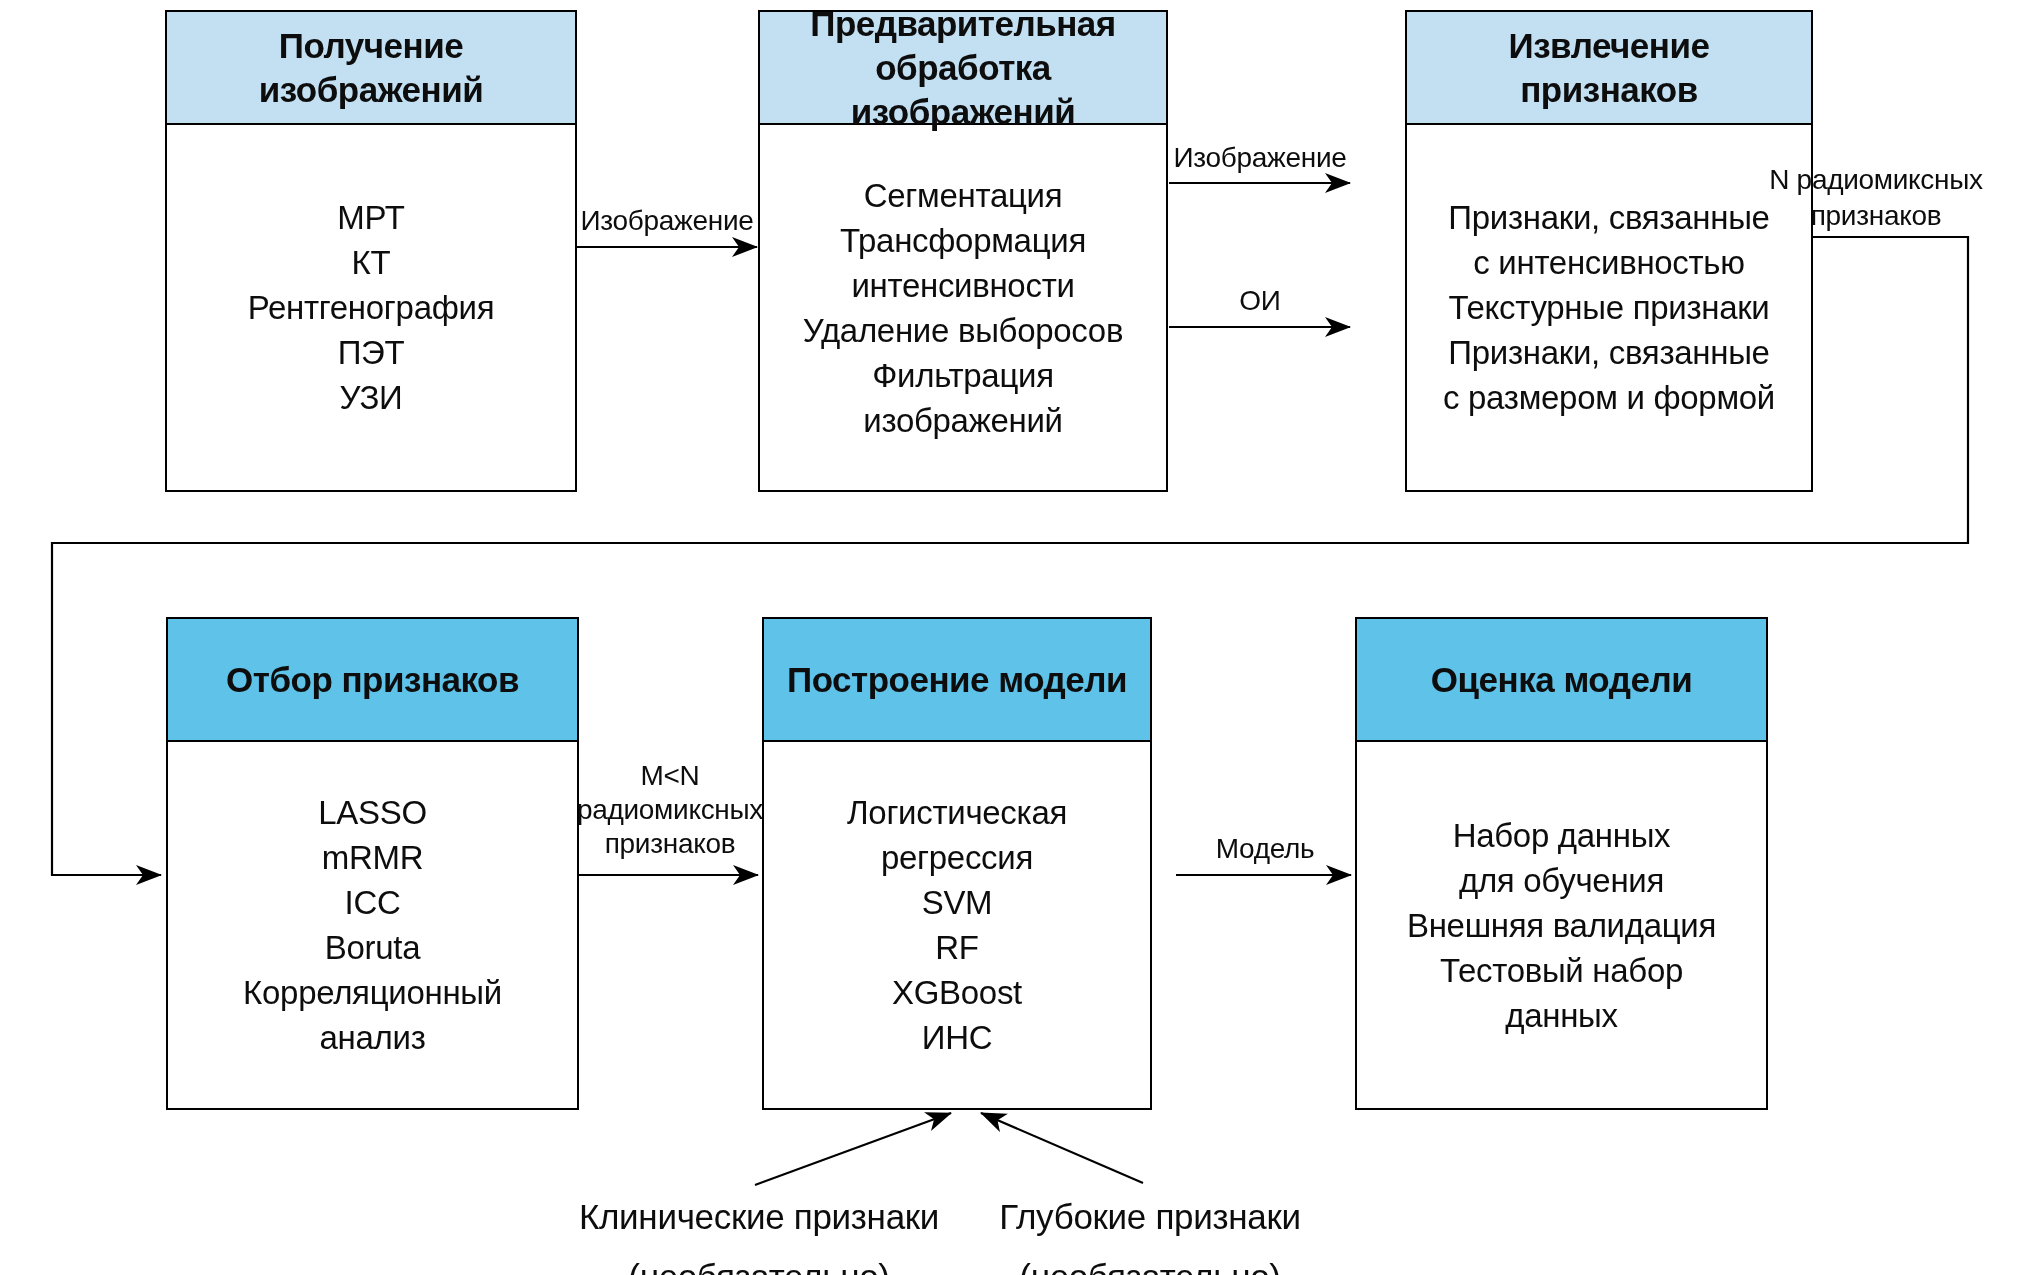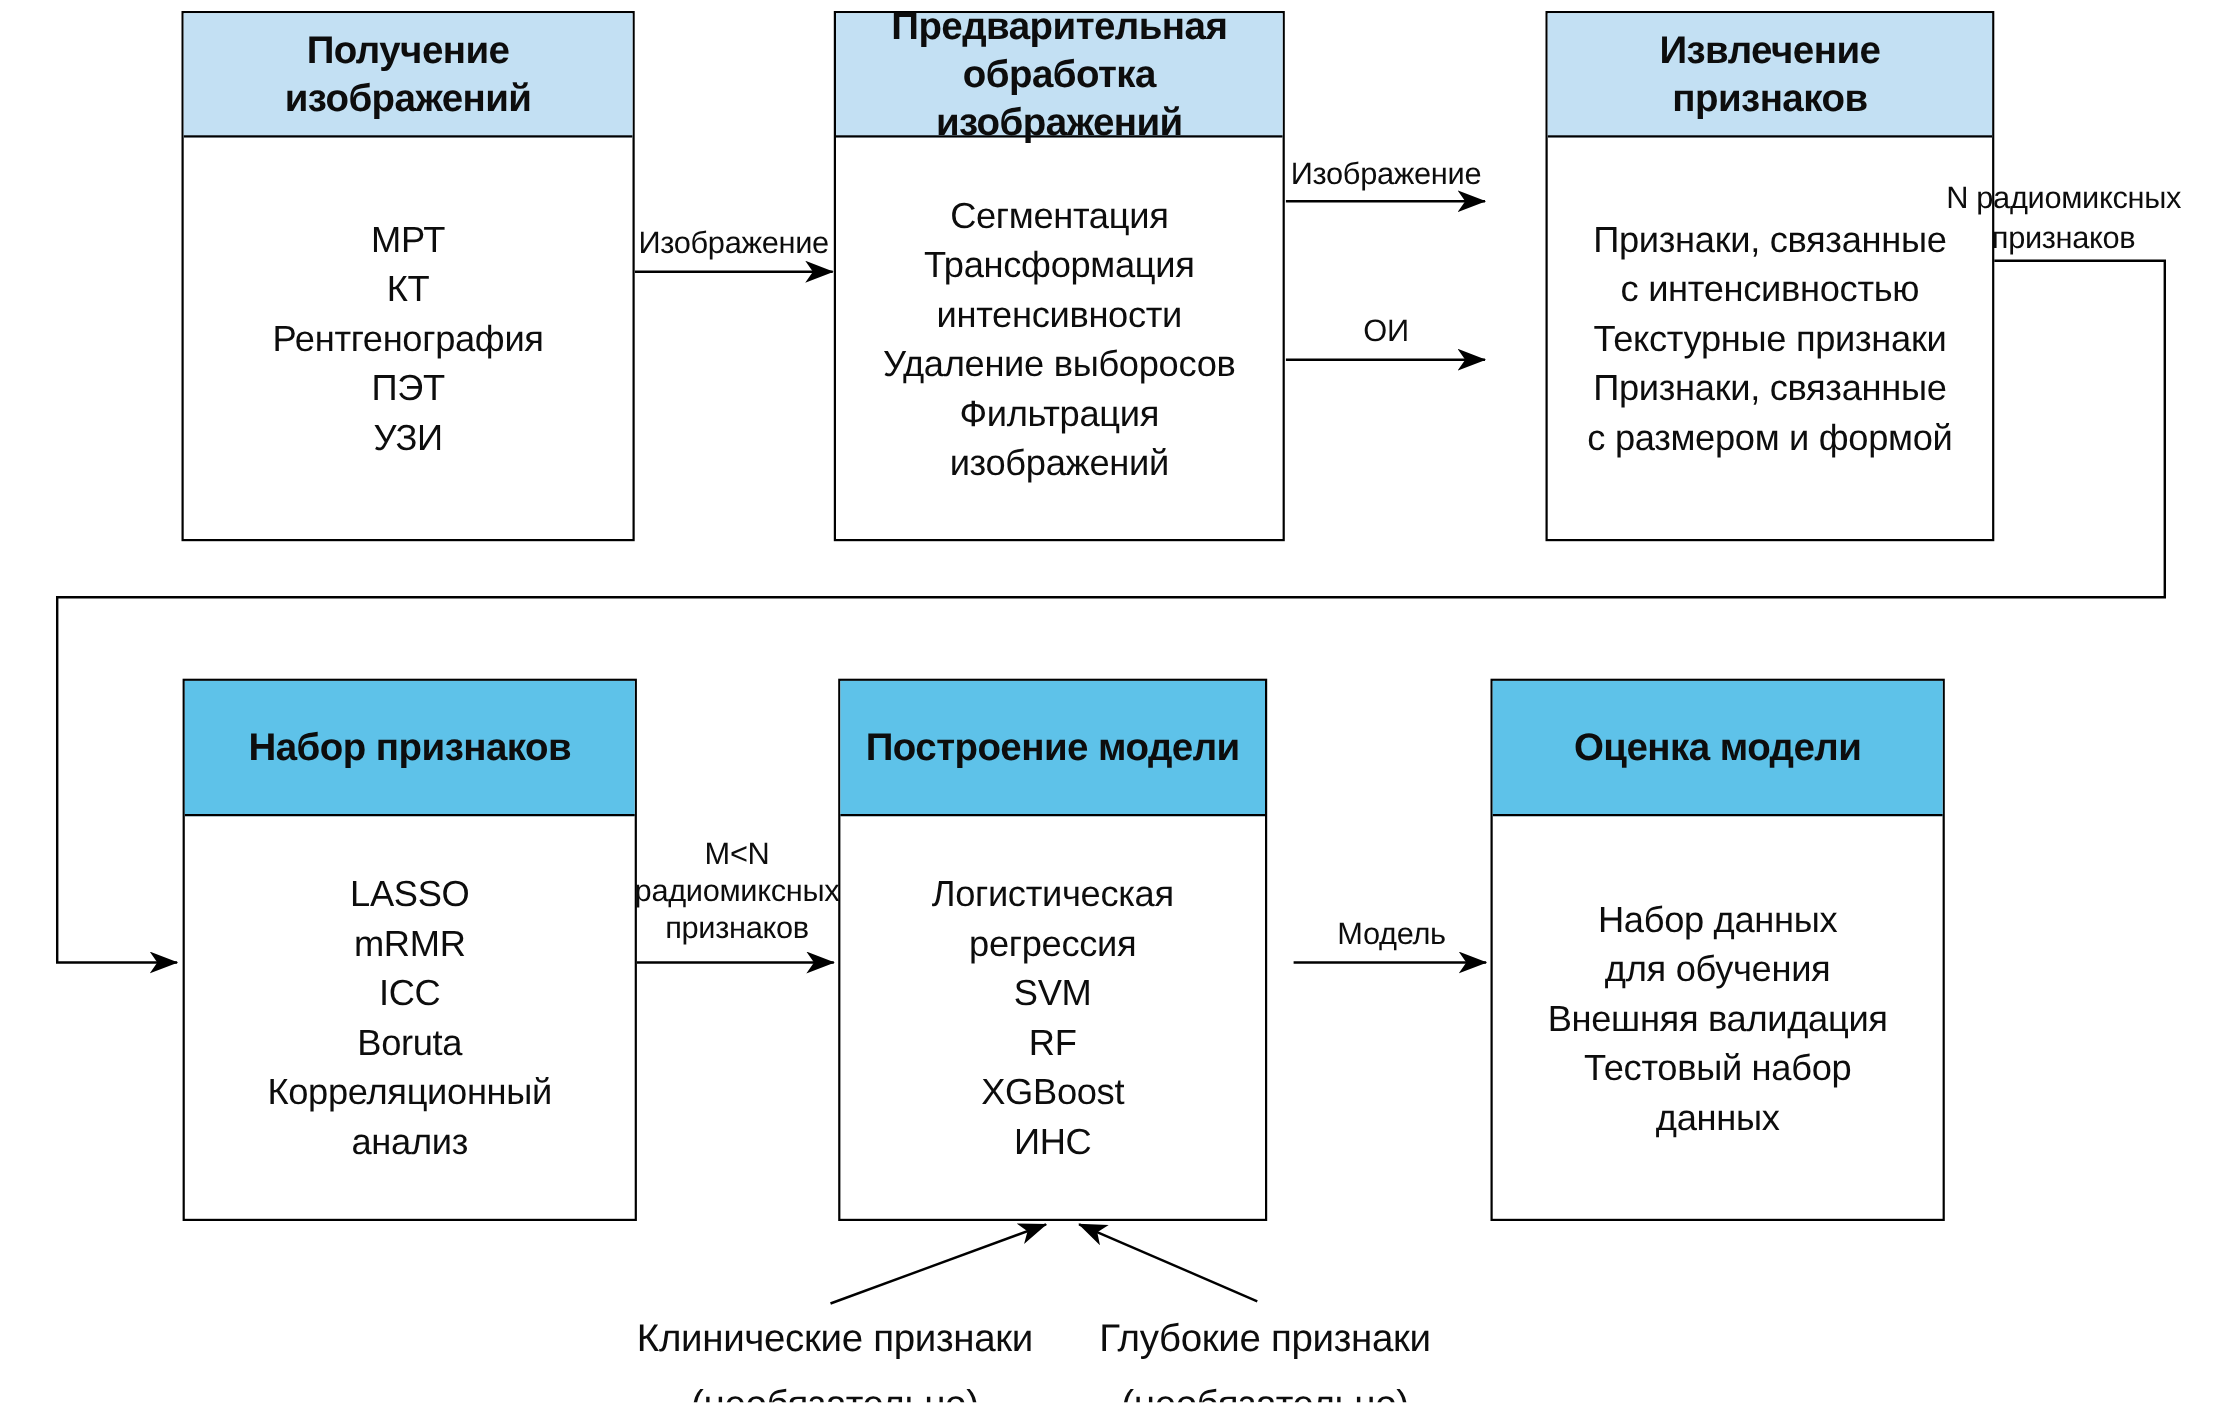--- a/index.html
+++ b/index.html
@@ -124,21 +124,21 @@
     <div class="box-body">
       <div>Признаки, связанные
 с интенсивностью</div>
       <div>Текстурные признаки</div>
       <div>Признаки, связанные
 с размером и формой</div>
     </div>
   </div>
 
   <div class="box bottom" style="left:166px; top:617px; width:413px; height:493px;">
-    <div class="box-header">Набор признаков</div>
+    <div class="box-header">Отбор признаков</div>
     <div class="box-body">
       <div>LASSO</div>
       <div>mRMR</div>
       <div>ICC</div>
       <div>Boruta</div>
       <div>Корреляционный
 анализ</div>
     </div>
   </div>
 

